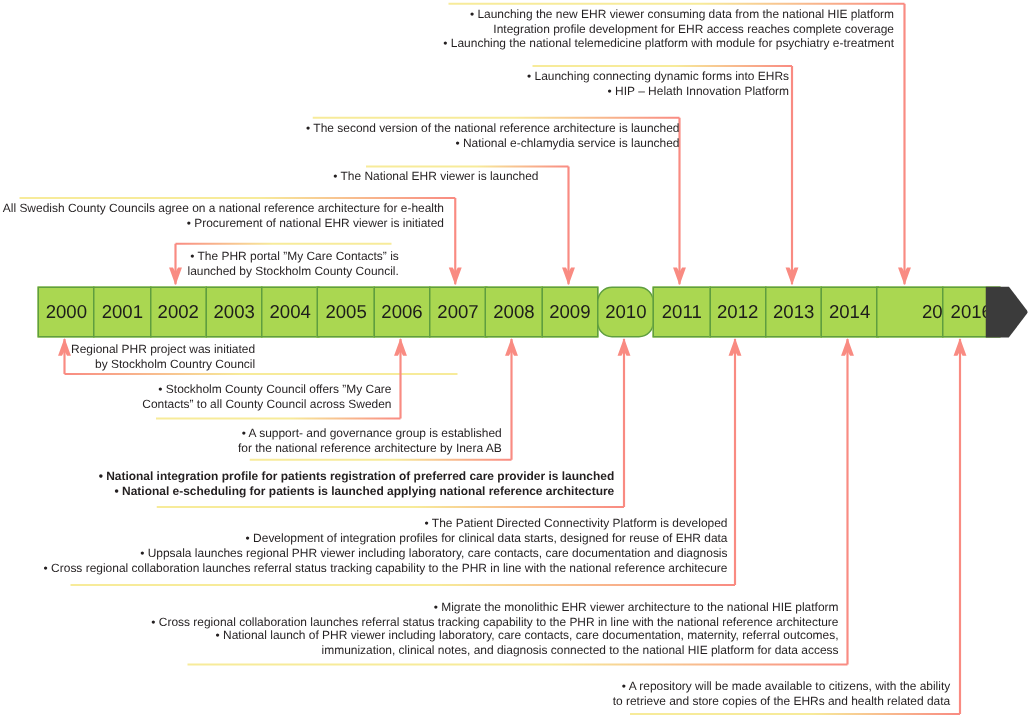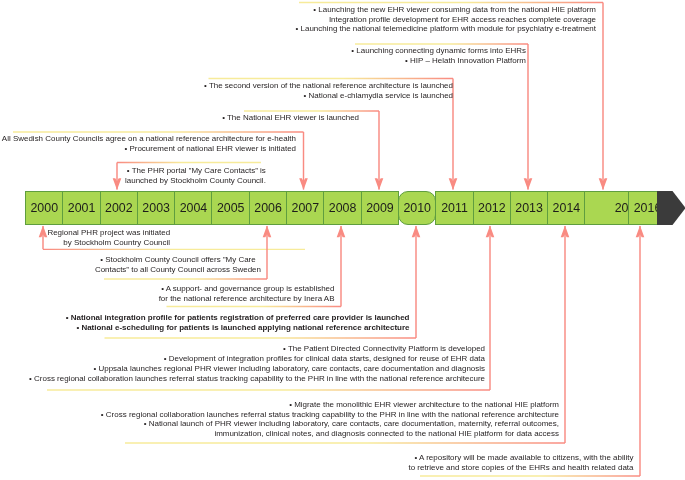--- a/index.html
+++ b/index.html
@@ -231,21 +231,21 @@
       <span class="ln">• Procurement of national EHR viewer is initiated</span>
     </div>
     <div class="note l" style="left:125.0px;top:165.8px;">
       <span class="ln">• The PHR portal ”My Care Contacts” is</span>
       <span class="ln">launched by Stockholm County Council.</span>
     </div>
     <div class="note l" style="left:47.4px;top:227.8px;">
       <span class="ln">Regional PHR project was initiated</span>
       <span class="ln">by Stockholm Country Council</span>
     </div>
-    <div class="note r" style="right:424.0px;top:254.8px;text-align:center;">
+    <div class="note r" style="right:424.0px;top:254.8px;">
       <span class="ln">• Stockholm County Council offers ”My Care</span>
       <span class="ln">Contacts” to all County Council across Sweden</span>
     </div>
     <div class="note r" style="right:350.5px;top:283.8px;">
       <span class="ln">• A support- and governance group is established</span>
       <span class="ln">for the national reference architecture by Inera AB</span>
     </div>
     <div class="note r" style="right:275.5px;top:312.8px;font-weight:bold;">
       <span class="ln">• National integration profile for patients registration of preferred care provider is launched</span>
       <span class="ln">• National e-scheduling for patients is launched applying national reference architecture</span>

